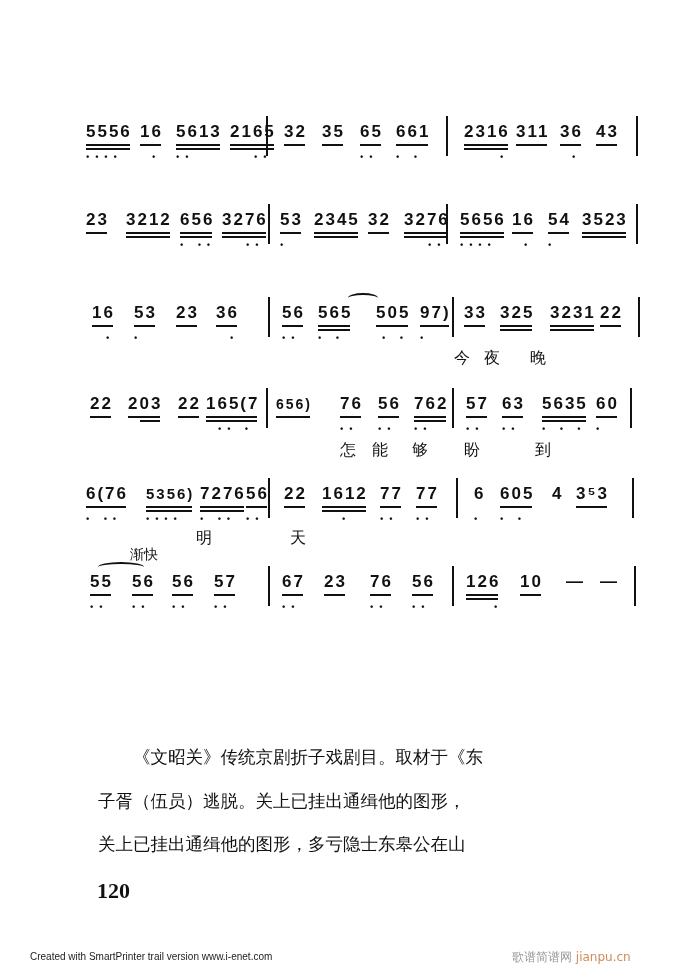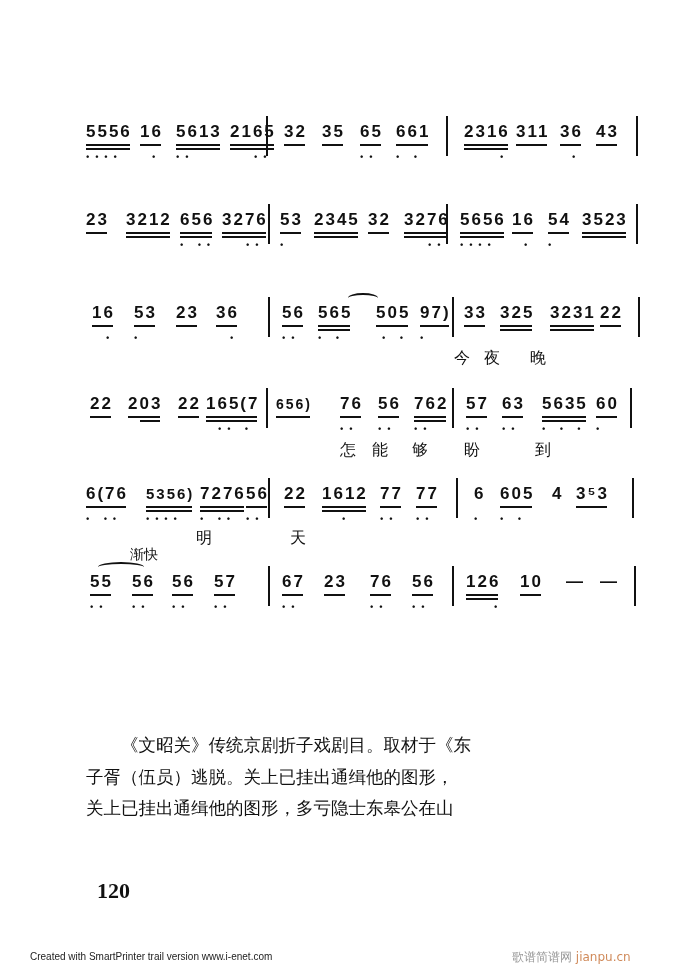--- a/index.html
+++ b/index.html
@@ -7,21 +7,21 @@
   .row{position:absolute;left:86px;width:560px;height:40px;}
   .note{position:absolute;top:0;font-family:"Liberation Sans",sans-serif;font-weight:bold;font-size:17px;letter-spacing:2px;white-space:nowrap;line-height:20px;}
   .note .u1{position:absolute;left:0;right:2px;top:22px;height:2px;background:#111;}
   .note .u2{position:absolute;left:0;right:2px;top:26px;height:2px;background:#111;}
   .note .dots{position:absolute;left:0;top:31px;font-size:9px;letter-spacing:6px;line-height:8px;}
   .bar{position:absolute;top:-6px;width:2px;height:40px;background:#111;}
   .lyric{position:absolute;font-family:"DejaVu Serif",serif;font-size:16px;letter-spacing:0;}
   .tempo{position:absolute;left:86px;top:546px;font-family:"DejaVu Serif",serif;font-size:14px;font-weight:normal;margin-left:44px;}
   .slur{position:absolute;border-top:2px solid #111;border-radius:50% 50% 0 0;height:8px;}
   .prose{position:absolute;left:86px;top:730px;width:440px;font-family:"DejaVu Serif",serif;font-size:17.5px;line-height:31.5px;overflow:hidden;white-space:nowrap;}
-  .prose p{margin:0;}
+  .prose p{margin:12px;}
   .pageno{position:absolute;left:97px;top:878px;font-family:"Liberation Serif",serif;font-size:22px;font-weight:bold;}
   .footer-left{position:absolute;left:30px;top:951px;font-family:"Liberation Sans",sans-serif;font-size:10px;color:#222;}
   .footer-right{position:absolute;left:512px;top:949px;font-family:"DejaVu Sans",sans-serif;font-size:12px;color:#999;}
   .footer-right span{color:#d08a5a;}
 </style>
 </head>
 <body>
 
 <div class="row" style="top:122px;">
   <div class="note" style="left:0"><span>5556</span><i class="u1"></i><i class="u2"></i><i class="dots">••••</i></div>

